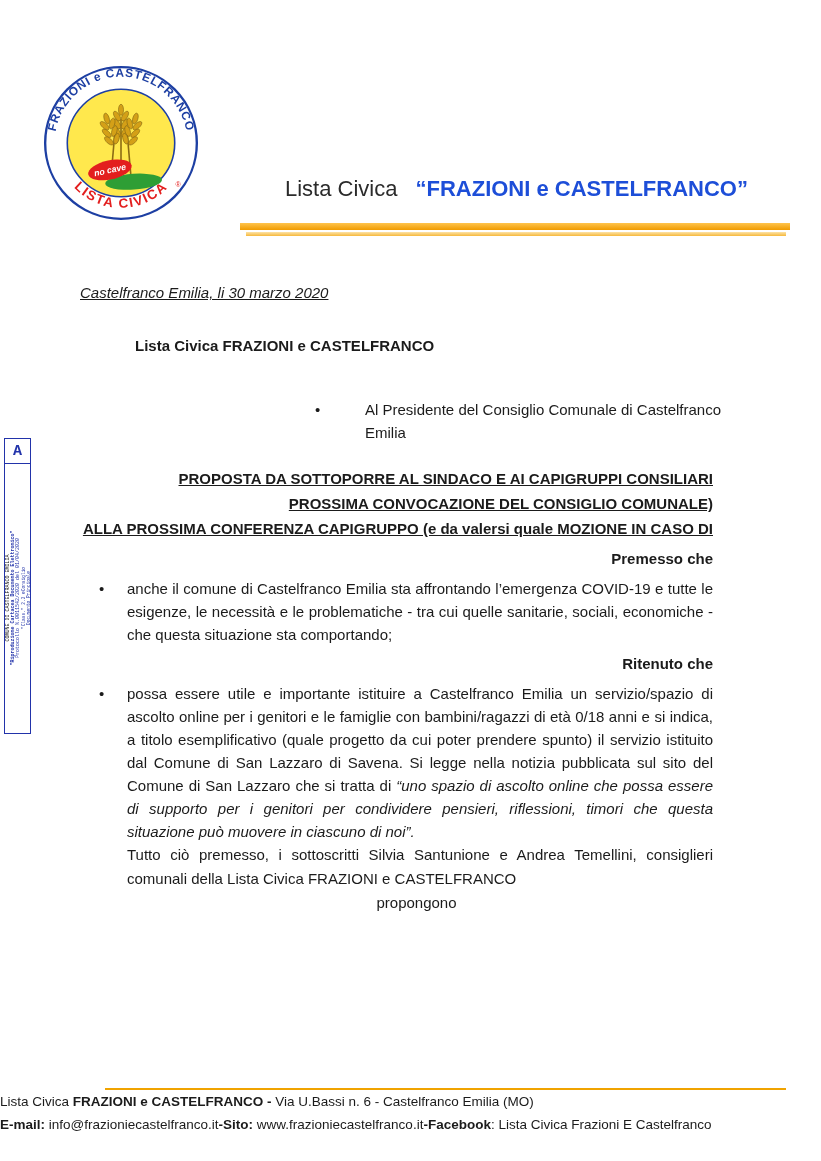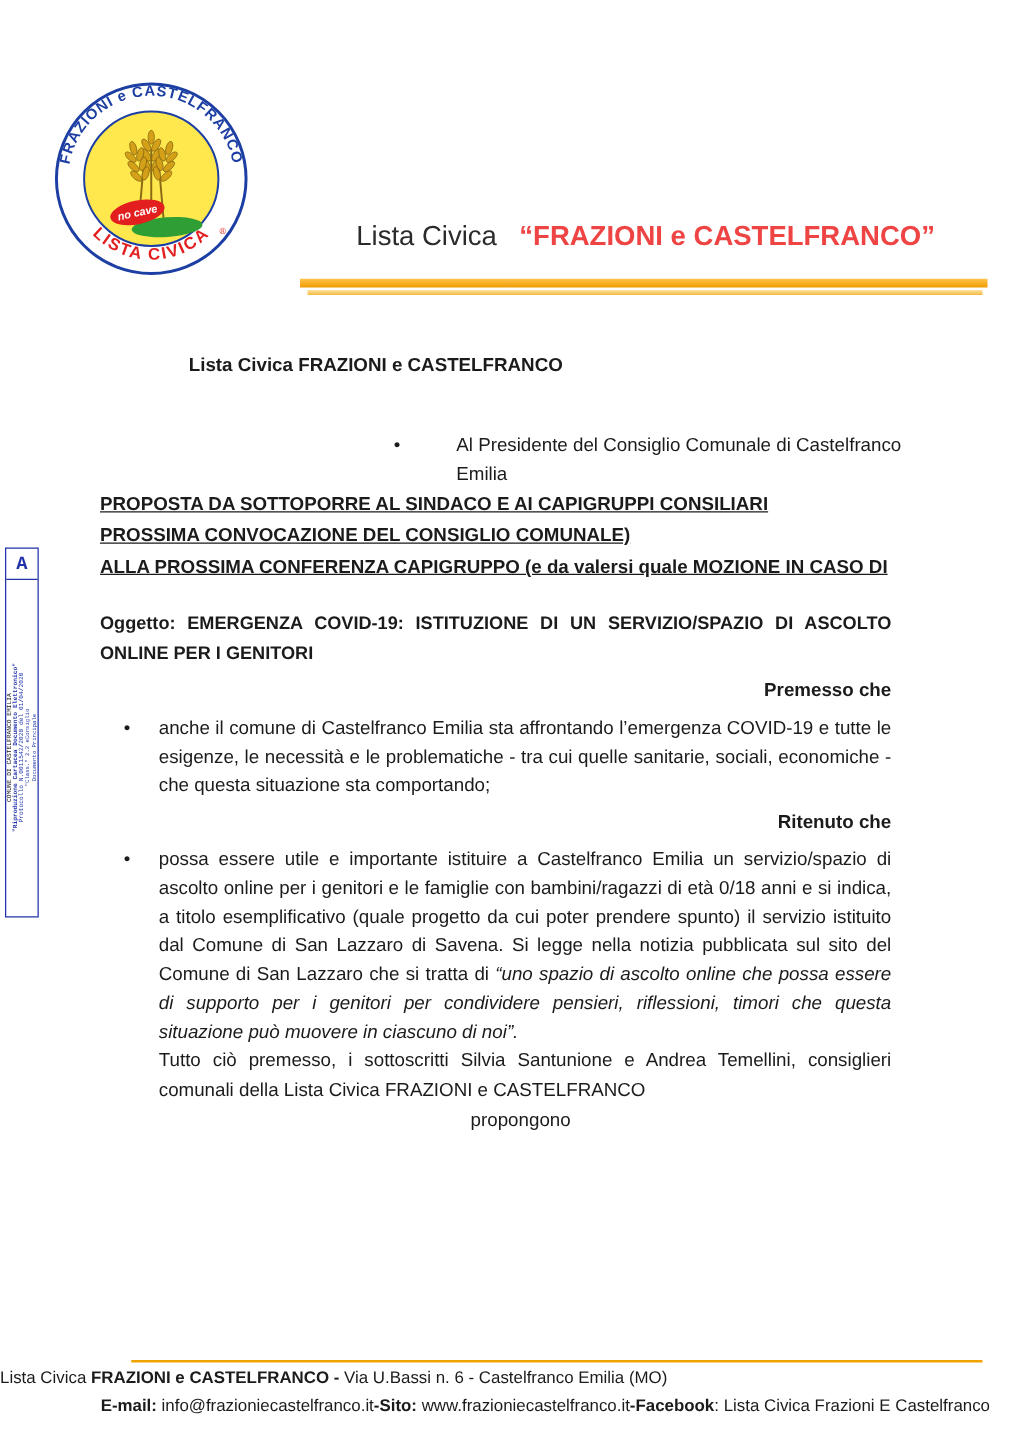--- a/index.html
+++ b/index.html
@@ -9,21 +9,21 @@
     font-family: "Liberation Sans", sans-serif; color: #1b1b1b; overflow: hidden;
   }
 
   
   .logo { position: absolute; left: 42px; top: 64px; width: 158px; height: 158px; }
   .logo text { font-family: "Liberation Sans", sans-serif; }
 
   
   .header-title { position: absolute; left: 285px; top: 176px; font-size: 22px; white-space: nowrap; color: #2b2b2b; }
   .ht-normal { font-weight: 400; margin-right: 18px; }
-  .ht-bold { font-weight: 700; color: #ef4444; }
+  .ht-bold { font-weight: 700; color: #1d4ed8; }
   .header-bar { position: absolute; left: 240px; top: 223px; width: 550px; }
   .bar-top { height: 7px; background: linear-gradient(to bottom, #ffc44d, #f09b00); }
   .bar-bottom { height: 4px; width: 540px; margin: 2px 0 0 6px; background: linear-gradient(to bottom, #fce3a8, #f6b93c); }
 
   
   .stamp { position: absolute; left: 4px; top: 438px; width: 27px; height: 296px; border: 1px solid #2233aa; background: #fff; }
   .stamp-a { height: 25px; border-bottom: 1px solid #2233aa; color: #2233aa; font-weight: 700; font-size: 15px;
              display: flex; align-items: center; justify-content: center; font-family: "Liberation Mono", monospace; }
   .stamp-body { position: relative; height: 268px; }
   .stamp-lines { position: absolute; left: 50%; top: 50%; width: 262px;
@@ -31,38 +31,38 @@
                  font-family: "Liberation Mono", monospace; text-align: center; }
   .sl { white-space: nowrap; line-height: 5px; }
   .sl1 { color: #111111; font-size: 5px; }
   .sl2 { color: #2233aa; font-size: 5px; font-weight: 700; }
   .sl3 { color: #2233aa; font-size: 5px; }
   .sl4, .sl5 { color: #2233aa; font-size: 4.5px; }
 
   
   .content { position: absolute; left: 80px; top: 281px; width: 633px; font-size: 15px; line-height: 24px; }
   .date { font-style: italic; text-decoration: underline; margin-bottom: 29px; }
-  .sender { font-weight: 700; margin-left: 71px; }
+  .sender { font-weight: 700; margin-left: 55px; }
   .recipients { list-style: none; margin: 40px 0 0 285px; width: 400px; line-height: 23px; }
   .recipients li { position: relative; }
   .recipients li::before { content: "•"; position: absolute; left: -50px; top: 0; }
-  .heading { text-align: left; font-weight: 700; line-height: 25px; }
+  .heading { margin-top: 22px; text-align: right; font-weight: 700; line-height: 25px; }
   .heading .u { text-decoration: underline; white-space: nowrap; }
   .subject { margin-top: 21px; font-weight: 700; font-size: 14.5px; text-align: justify; line-height: 24px; }
   .section-heading { margin-top: 6px; text-align: right; font-weight: 700; padding-left: 40px; }
   .bullet-para { position: relative; margin-top: 6px; padding-left: 47px; text-align: justify; line-height: 23px; }
   .bullet-para::before { content: "•"; position: absolute; left: 19px; top: 0; }
   .i { font-style: italic; }
   .closing { padding-left: 47px; text-align: justify; }
   .propose { text-align: center; font-weight: 400; padding-left: 40px; }
 
   
   .footer-rule { position: absolute; left: 105px; top: 1088px; width: 681px; height: 2px; background: #f0a300; }
   .footer-line1 { position: absolute; left: 0; top: 1094px; width: 695px; text-align: left; font-size: 13.5px; }
-  .footer-line2 { position: absolute; left: 0; top: 1117px; width: 792px; text-align: right; font-size: 13.5px; padding-left: 28px; }
+  .footer-line2 { position: absolute; left: 0; top: 1117px; width: 792px; text-align: left; font-size: 13.5px; }
   .b { font-weight: 700; }
 </style>
 </head>
 <body>
 
 <div class="page">
 
   <svg class="logo" viewBox="0 0 200 200">
     <defs>
       <path id="arcTop" d="M 16,100 A 84,84 0 0 1 184,100"></path>
@@ -112,33 +112,33 @@
         <div class="sl sl1">COMUNE DI CASTELFRANCO EMILIA</div>
         <div class="sl sl2">"Riproduzione Cartacea Documento Elettronico"</div>
         <div class="sl sl3">Protocollo N.0011542/2020 del 01/04/2020</div>
         <div class="sl sl4">"Class." 2.2 eConsiglio</div>
         <div class="sl sl5">Documento Principale</div>
       </div>
     </div>
   </div>
 
   <div class="content">
+    <div class="date">Castelfranco Emilia, li 30 marzo 2020</div>
     <div class="sender">Lista Civica FRAZIONI e CASTELFRANCO</div>
 
     <ul class="recipients">
       <li>Al Presidente del Consiglio Comunale di Castelfranco Emilia</li>
     </ul>
 
     <div class="heading">
       <div><span class="u">PROPOSTA DA SOTTOPORRE AL SINDACO E AI CAPIGRUPPI CONSILIARI</span></div>
       <div><span class="u">PROSSIMA CONVOCAZIONE DEL CONSIGLIO COMUNALE)</span></div>
       <div><span class="u">ALLA PROSSIMA CONFERENZA CAPIGRUPPO (e da valersi quale MOZIONE IN CASO DI</span></div>
     </div>
 
-    <p class="subject"><span>Oggetto:</span> <span>EMERGENZA COVID-19: ISTITUZIONE DI UN SERVIZIO/SPAZIO DI ASCOLTO ONLINE PER I GENITORI</span></p>
 
     <div class="section-heading">Premesso che</div>
 
     <div class="bullet-para"><span>anche il comune di Castelfranco Emilia sta affrontando l’emergenza COVID-19 e tutte le esigenze, le necessità e le problematiche - tra cui quelle sanitarie, sociali, economiche - che questa situazione sta comportando;</span></div>
 
     <div class="section-heading">Ritenuto che</div>
 
     <div class="bullet-para"><span>possa essere utile e importante istituire a Castelfranco Emilia un servizio/spazio di ascolto online per i genitori e le famiglie con bambini/ragazzi di età 0/18 anni e si indica, a titolo esemplificativo (quale progetto da cui poter prendere spunto) il servizio istituito dal Comune di San Lazzaro di Savena. Si legge nella notizia pubblicata sul sito del Comune di San Lazzaro che si tratta di </span><span class="i">“uno spazio di ascolto online che possa essere di supporto per i genitori per condividere pensieri, riflessioni, timori che questa situazione può muovere in ciascuno di noi”.</span></div>
 
     <div class="closing">Tutto ciò premesso, i sottoscritti Silvia Santunione e Andrea Temellini, consiglieri comunali della Lista Civica FRAZIONI e CASTELFRANCO</div>

